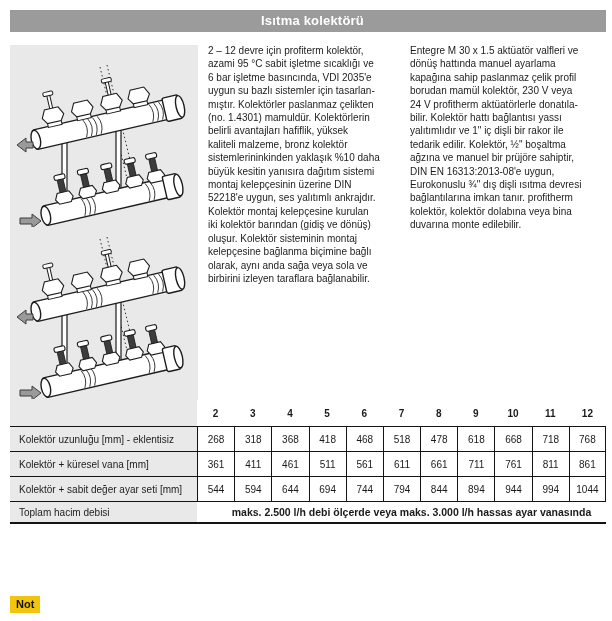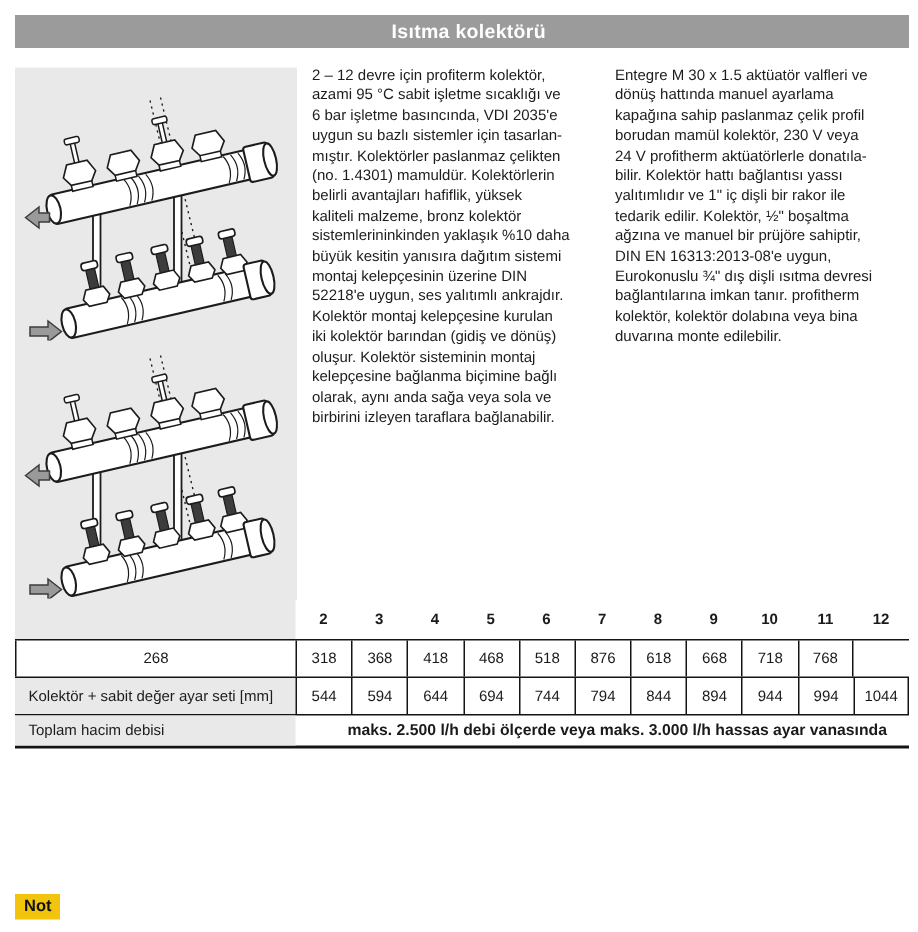--- a/index.html
+++ b/index.html
@@ -199,33 +199,48 @@
     <div class="colhead">6</div>
     <div class="colhead">7</div>
     <div class="colhead">8</div>
     <div class="colhead">9</div>
     <div class="colhead">10</div>
     <div class="colhead">11</div>
     <div class="colhead">12</div>
   </div>
 
   <div class="t-row t-data">
+    <div class="lab">Kolektör uzunluğu [mm] - eklentisiz</div>
     <div class="val">268</div>
     <div class="val">318</div>
     <div class="val">368</div>
     <div class="val">418</div>
     <div class="val">468</div>
     <div class="val">518</div>
-    <div class="val">876</div>
+    <div class="val">478</div>
     <div class="val">618</div>
     <div class="val">668</div>
     <div class="val">718</div>
     <div class="val last">768</div>
   </div>
 
+  <div class="t-row t-data">
+    <div class="lab">Kolektör + küresel vana [mm]</div>
+    <div class="val">361</div>
+    <div class="val">411</div>
+    <div class="val">461</div>
+    <div class="val">511</div>
+    <div class="val">561</div>
+    <div class="val">611</div>
+    <div class="val">661</div>
+    <div class="val">711</div>
+    <div class="val">761</div>
+    <div class="val">811</div>
+    <div class="val last">861</div>
+  </div>
 
   <div class="t-row t-data">
     <div class="lab">Kolektör + sabit değer ayar seti [mm]</div>
     <div class="val">544</div>
     <div class="val">594</div>
     <div class="val">644</div>
     <div class="val">694</div>
     <div class="val">744</div>
     <div class="val">794</div>
     <div class="val">844</div>

